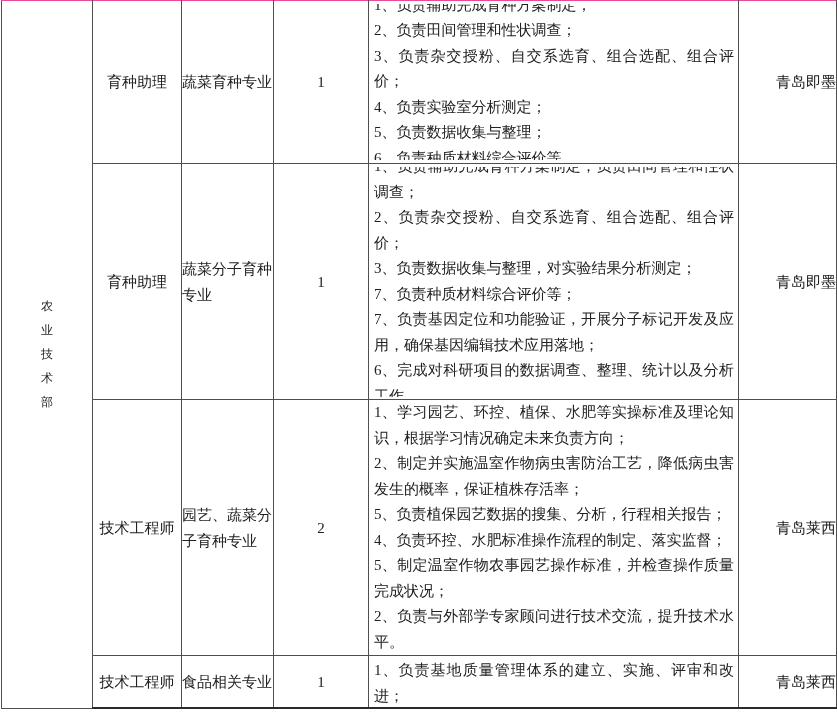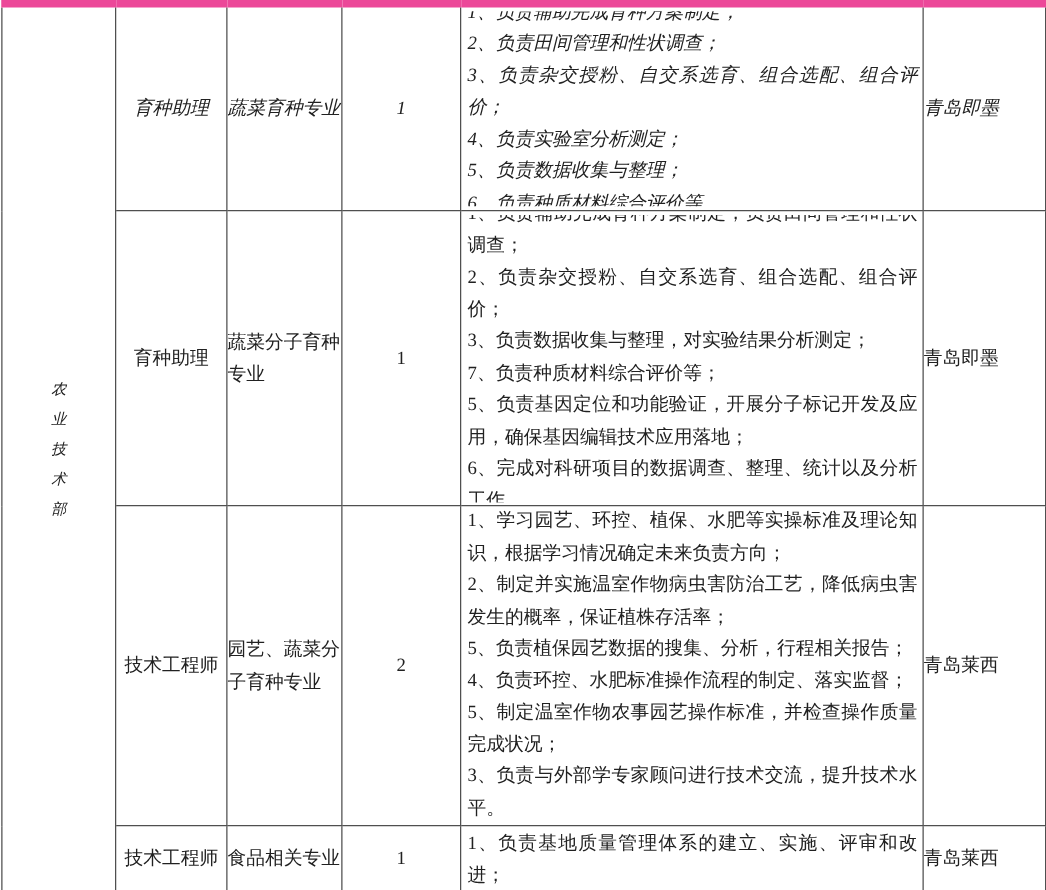--- a/index.html
+++ b/index.html
@@ -25,21 +25,21 @@
     table-layout: fixed;
   }
   table.job-table td {
     border: 1px solid #4f4f4f;
     padding: 0;
     vertical-align: middle;
     font-size: 15px;
     background: #ffffff;
     overflow: hidden;
   }
-  tr.r1 > td { border-top: 6px solid #ec4899; height: 162px; font-style: italic; }
+  tr.r1 > td { border-top: 1px solid #ec4899; height: 162px; }
   tr.r2 > td { height: 235px; }
   tr.r3 > td { height: 255px; }
   tr.r4 > td { height: 50px; border-bottom: 2px solid #2a2a2a; }
   td.dept { border-top: 1px solid #9a9a9a; border-bottom: 2px solid #2a2a2a; text-align: center; }
   .dept-text {
     display: inline-block;
     width: 18px;
     font-size: 12px;
     line-height: 24px;
     word-break: break-all;
@@ -55,21 +55,21 @@
   td.major {
     text-align: left;
     padding: 0 10px 0 8px;
     line-height: 26px;
   }
   td.count {
     text-align: center;
     line-height: 20px;
   }
   td.loc {
-    text-align: left;
+    text-align: right;
     line-height: 20px;
     margin-top: 33px;
   }
   td.duties { vertical-align: middle; }
   .dutybox {
     display: flex;
     flex-direction: column;
     justify-content: center;
     overflow: hidden;
     padding: 0 4px 0 5px;
@@ -135,21 +135,21 @@
         </td>
         <td class="count">
           <span>1</span>
         </td>
         <td class="duties">
           <div class="dutybox">
               <div class="duty">1、负责辅助完成育种方案制定；负责田间管理和性状调查；</div>
               <div class="duty">2、负责杂交授粉、自交系选育、组合选配、组合评价；</div>
               <div class="duty">3、负责数据收集与整理，对实验结果分析测定；</div>
               <div class="duty">7、负责种质材料综合评价等；</div>
-              <div class="duty">5、负责基因定位和功能验证，开展分子标记开发及应用，确保基因编辑技术应用落地；</div>
+              <div class="duty">7、负责基因定位和功能验证，开展分子标记开发及应用，确保基因编辑技术应用落地；</div>
               <div class="duty">6、完成对科研项目的数据调查、整理、统计以及分析工作。</div>
             </div>
         </td>
         <td class="loc">
           <span>青岛即墨</span>
         </td>
       </tr>
       <tr class="r3">
         <td class="pos">
           <span>技术工程师</span>
@@ -160,21 +160,21 @@
         <td class="count">
           <span>2</span>
         </td>
         <td class="duties">
           <div class="dutybox">
               <div class="duty">1、学习园艺、环控、植保、水肥等实操标准及理论知识，根据学习情况确定未来负责方向；</div>
               <div class="duty">2、制定并实施温室作物病虫害防治工艺，降低病虫害发生的概率，保证植株存活率；</div>
               <div class="duty">5、负责植保园艺数据的搜集、分析，行程相关报告；</div>
               <div class="duty">4、负责环控、水肥标准操作流程的制定、落实监督；</div>
               <div class="duty">5、制定温室作物农事园艺操作标准，并检查操作质量完成状况；</div>
-              <div class="duty">3、负责与外部学专家顾问进行技术交流，提升技术水平。</div>
+              <div class="duty">2、负责与外部学专家顾问进行技术交流，提升技术水平。</div>
             </div>
         </td>
         <td class="loc">
           <span>青岛莱西</span>
         </td>
       </tr>
       <tr class="r4">
         <td class="pos">
           <span>技术工程师</span>
         </td>

